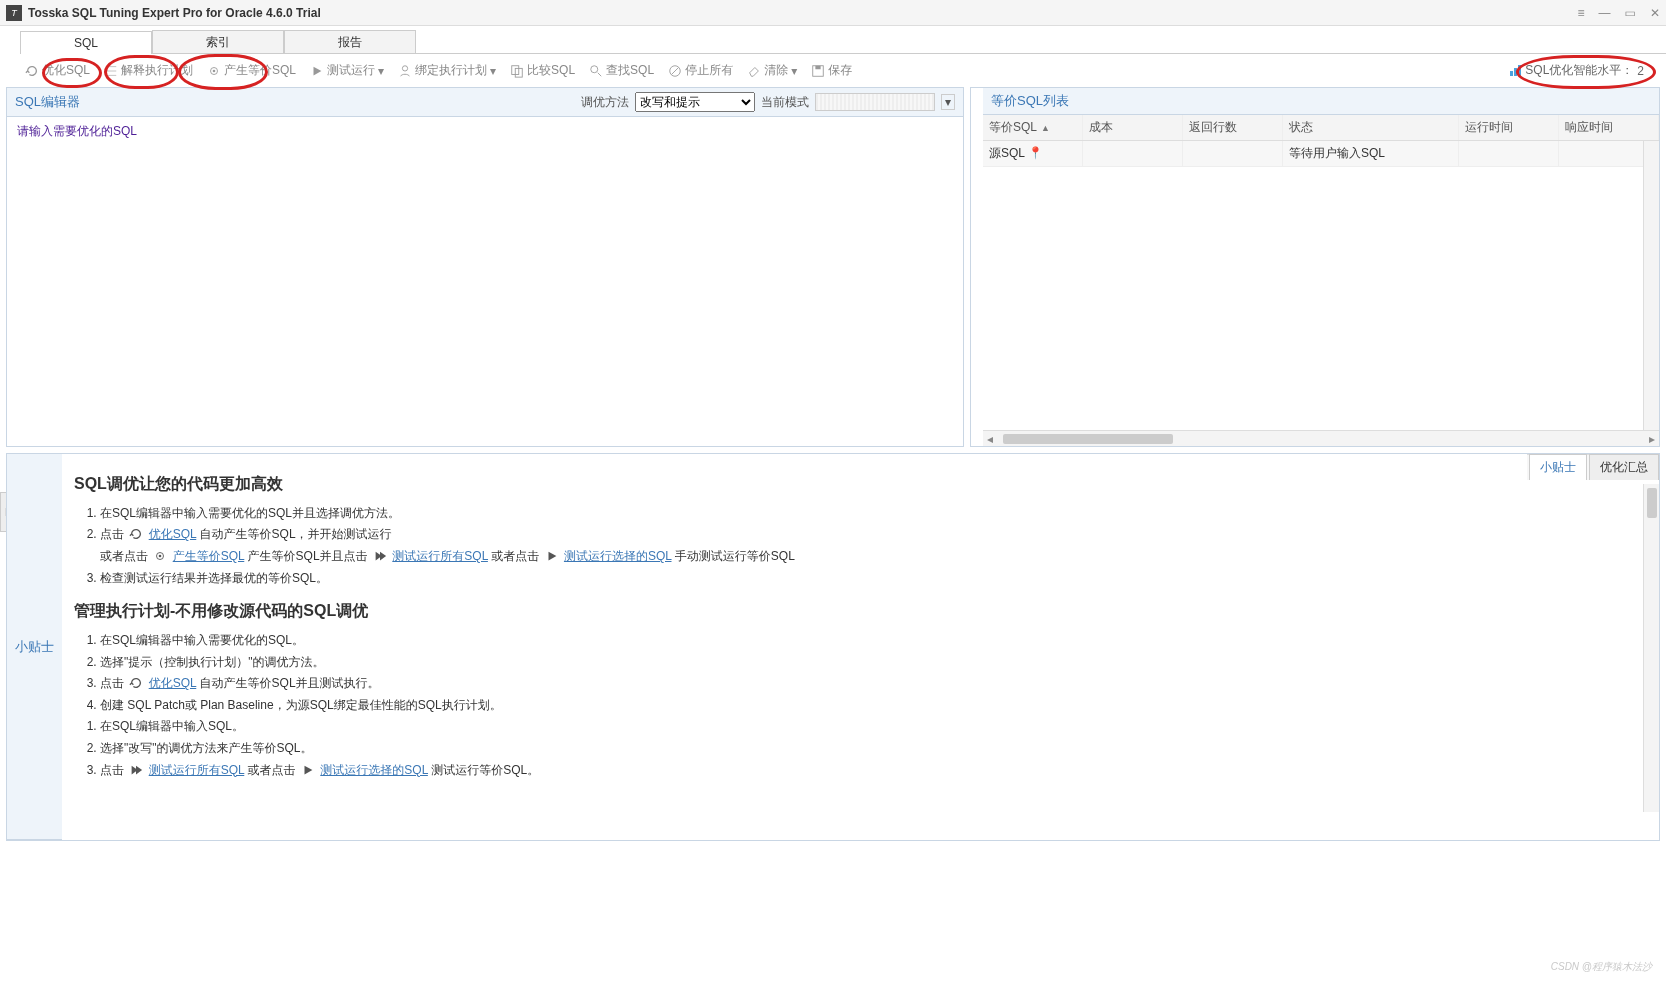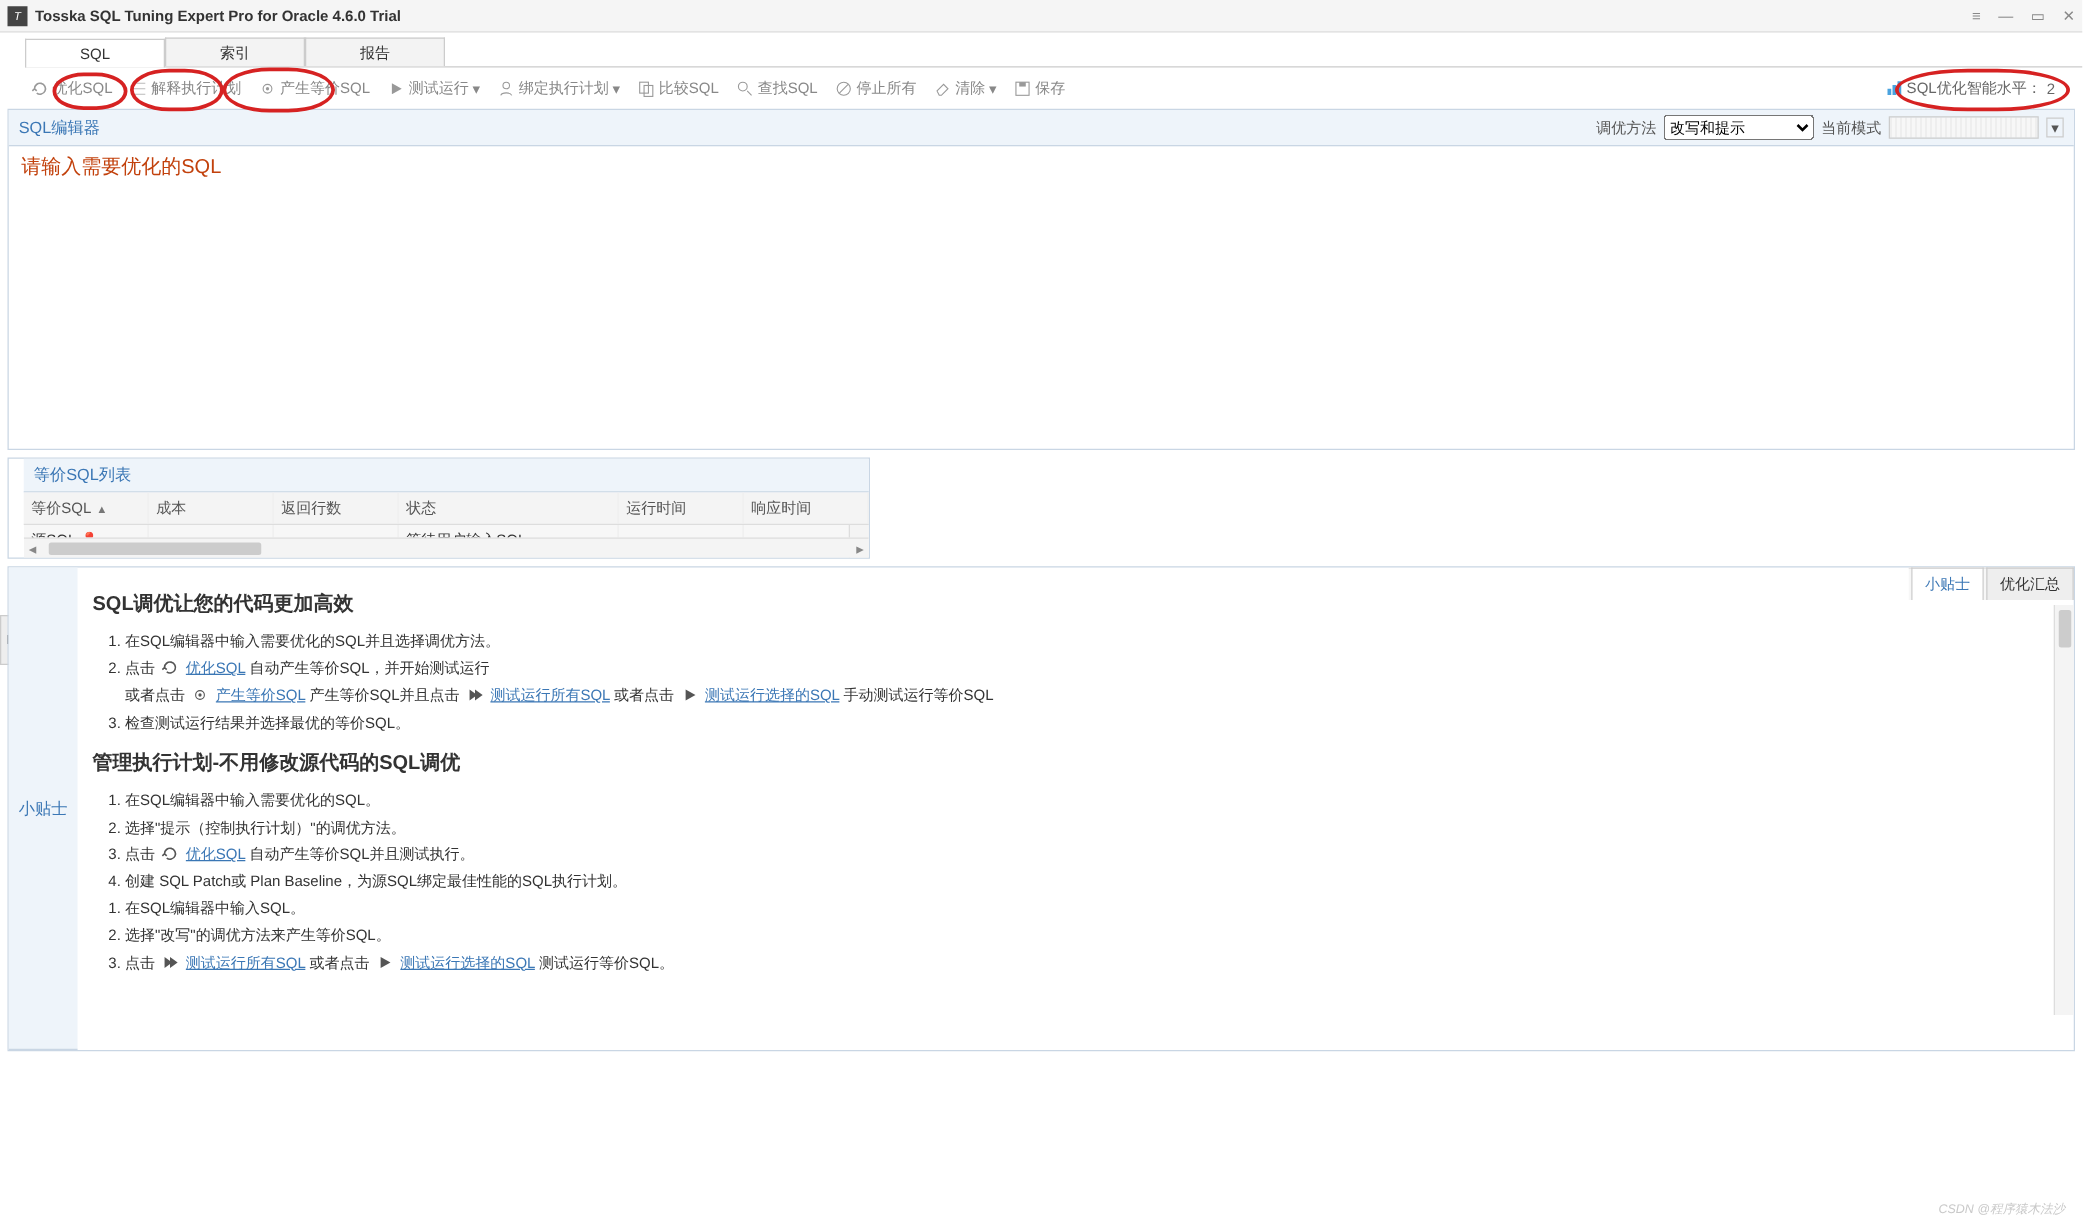--- a/index.html
+++ b/index.html
@@ -6,42 +6,42 @@
 body { background: #fff; font-size: 12px; color: #333; overflow: hidden; width: 1666px; height: 984px; position: relative; }
 
 .titlebar { background: #f5f5f5; height: 26px; display: flex; align-items: center; padding: 0 6px; border-bottom: 1px solid #ddd; }
 .titlebar .app-icon { width: 16px; height: 16px; background: #444; margin-right: 6px; display: inline-flex; align-items: center; justify-content: center; color:#fff; font-size:9px; font-style:italic; }
 .titlebar-title { font-weight: bold; font-size: 12px; }
 .titlebar-controls { margin-left: auto; display: flex; gap: 14px; color: #888; font-size: 12px; }
 
 .side-handle { position: absolute; left: 0; top: 50%; width: 14px; height: 40px; background: #eee; border: 1px solid #ccc; display:flex; align-items:center; justify-content:center; color:#666; font-size:10px; writing-mode: vertical-rl; }
 
 .tabs { display: flex; margin-top: 4px; margin-left: 20px; border-bottom: 1px solid #ccc; height: 24px; }
-.tab { width: 112px; text-align: center; line-height: 22px; border: 1px solid #ccc; border-bottom: none; background: #f3f3f3; font-size: 12px; margin-right: 0; cursor: pointer; }
+.tab { width: 132px; text-align: center; line-height: 22px; border: 1px solid #ccc; border-bottom: none; background: #f3f3f3; font-size: 12px; margin-right: 0; cursor: pointer; }
 .tab.active { background: #fff; position: relative; top: 1px; }
 
 .toolbar { display: flex; align-items: center; padding: 6px 22px; gap: 8px; color: #888; font-size: 12px; position: relative; }
 .tb-item { display: inline-flex; align-items: center; gap: 3px; cursor: pointer; padding: 2px 3px; }
 .tb-item svg, .tb-item .ico { width: 14px; height: 14px; }
 .intel-level { margin-left: auto; display: flex; align-items: center; gap: 4px; color: #666; }
 .intel-level .bars { display: inline-flex; align-items: flex-end; gap: 1px; }
 .intel-level .bars span { width: 3px; background: #4aa3df; display: inline-block; }
 .intel-level .bars span:nth-child(1){height:5px;} .intel-level .bars span:nth-child(2){height:8px;} .intel-level .bars span:nth-child(3){height:11px;}
 
-.main { display: flex; height: 360px; padding: 0 6px; gap: 6px; flex-direction: column; }
+.main { display: flex; height: 360px; padding: 0 6px; gap: 6px; }
 .panel { border: 1px solid #c9d6e4; display: flex; flex-direction: column; }
 .panel-header { background: #eef4fa; border-bottom: 1px solid #c9d6e4; padding: 4px 8px; color: #3b77b5; font-size: 13px; display: flex; align-items: center; }
 .left-panel { flex: 1; min-width: 0; }
 .right-panel { width: 690px; padding-left: 12px; }
 
 .editor-header-extras { margin-left: auto; display: flex; align-items: center; gap: 6px; color: #555; font-size: 12px; }
 .editor-header-extras select { font-size: 12px; height: 20px; width: 120px; }
 .masked { display: inline-block; width: 120px; height: 18px; background: repeating-linear-gradient(90deg,#eee,#eee 2px,#f7f7f7 2px,#f7f7f7 4px); border:1px solid #ccc; vertical-align: middle; }
 
-.editor-body { flex: 1; padding: 6px 10px; color: #c2410c; font-size: 16px; }
+.editor-body { flex: 1; padding: 6px 10px; color: #4c1d95; font-size: 12px; }
 
 .grid-header { display: flex; background: #f4f4f4; border-bottom: 1px solid #ddd; font-size: 12px; color: #555; }
 .grid-header .gh, .grid-row .gc { padding: 4px 6px; border-right: 1px solid #eee; }
 .gh.c1,.gc.c1{width:100px;} .gh.c2,.gc.c2{width:100px;} .gh.c3,.gc.c3{width:100px;}
 .gh.c4,.gc.c4{flex:1;} .gh.c5,.gc.c5{width:100px;} .gh.c6,.gc.c6{width:100px;}
 .grid-row { display: flex; font-size: 12px; background:#f7f7f7; border-bottom:1px solid #eee; }
 .sort-arrow { font-size: 9px; color:#777; margin-left:4px; }
 
 .grid-body { flex:1; position: relative; overflow: hidden; }
 .hscroll { position:absolute; bottom:0; left:0; right:0; height:16px; background:#f4f4f4; border-top:1px solid #ddd; display:flex; align-items:center; }

